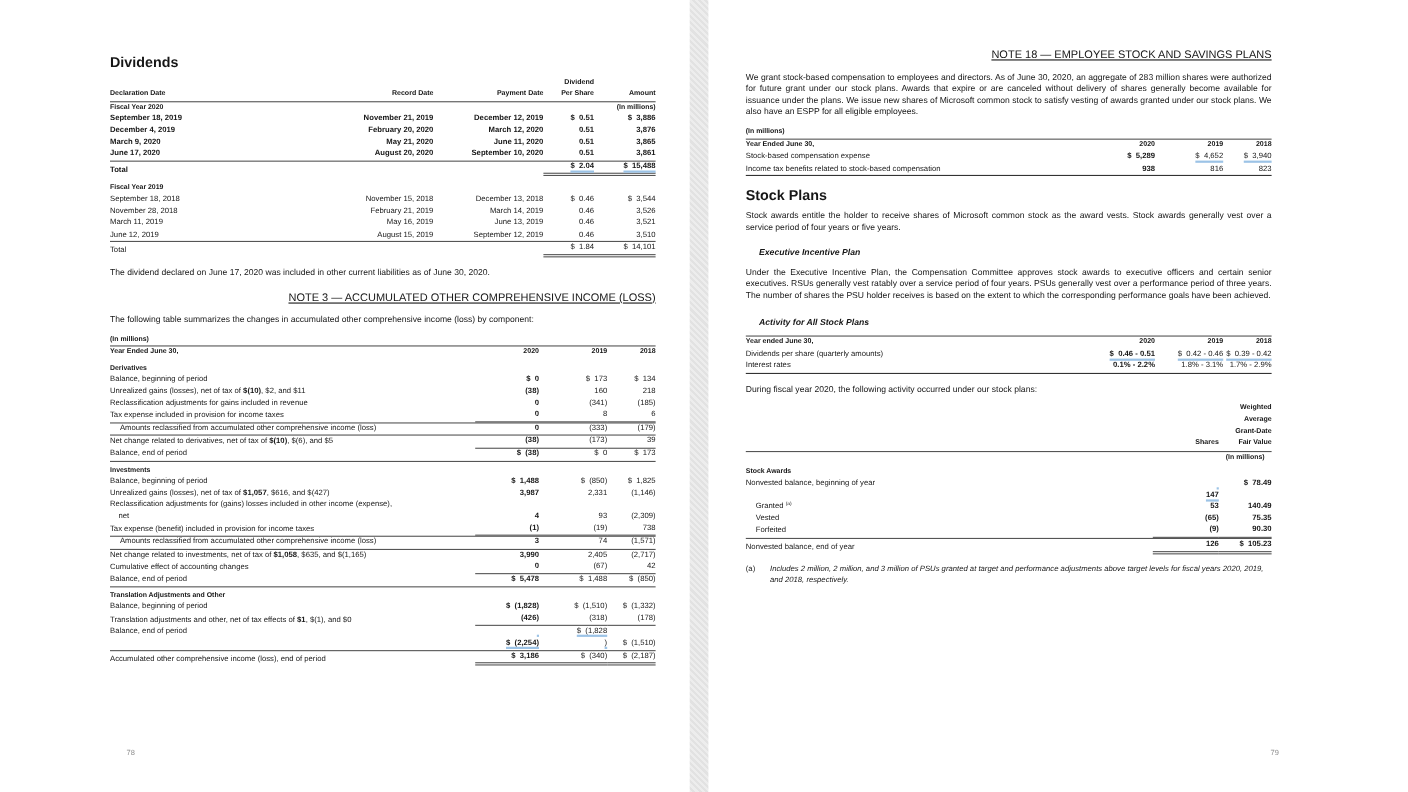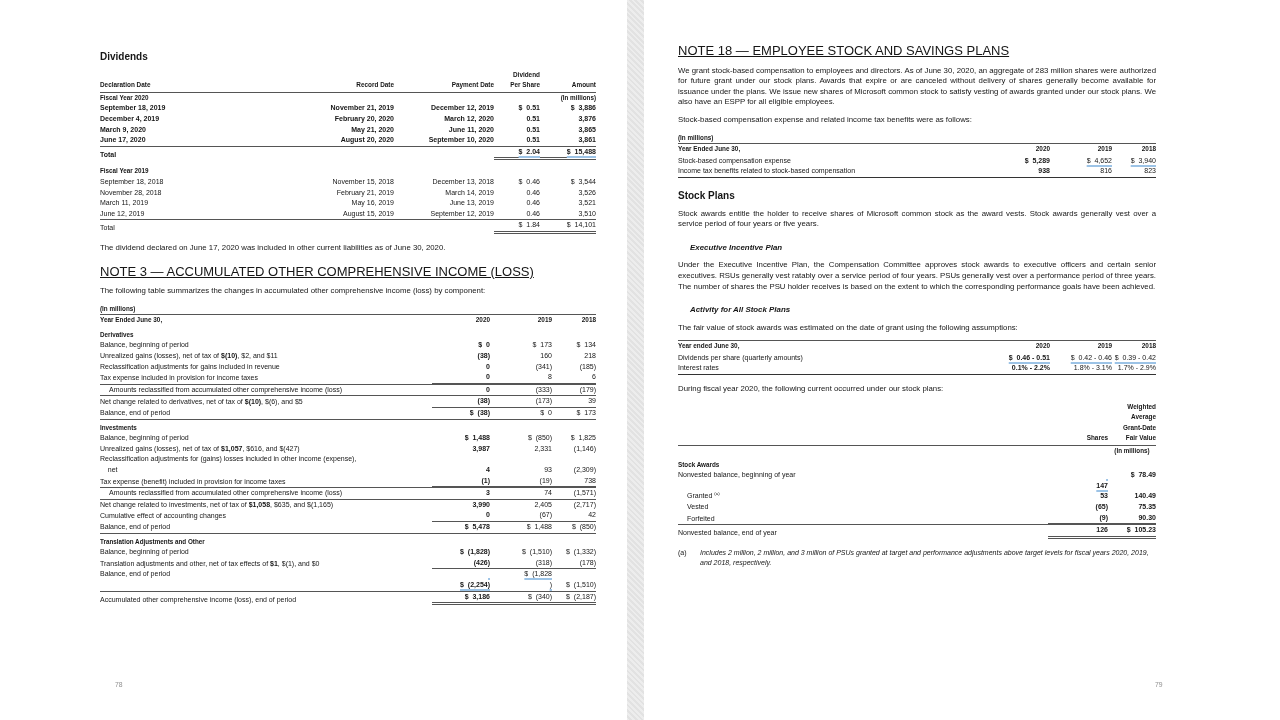--- a/index.html
+++ b/index.html
@@ -6,23 +6,23 @@
   body{width:1280px;height:720px;position:relative;overflow:hidden;
        font-family:"Liberation Sans","DejaVu Sans",sans-serif;color:#161616;}
   .canvas{position:absolute;inset:0;background:#fff;}
   .gutter{position:absolute;left:627px;top:0;width:17px;height:720px;
           background:repeating-linear-gradient(45deg,#ededed 0 2px,#e2e2e2 2px 4px);}
   .page{position:absolute;font-size:7.8px;line-height:10.6px;}
   .leftp{left:100px;top:52px;width:496px;}
   .rightp{left:678px;top:46px;width:478px;}
   .rightp p{text-align:justify;text-align-last:left;}
   p{margin:7px 0;}
-  .h-bold{font-weight:bold;font-size:10px;margin:13px 0 7px;}
+  .h-bold{font-weight:bold;font-size:13px;margin:13px 0 7px;}
   .h-bi{font-weight:bold;font-style:italic;font-size:7.9px;margin:13px 12px 7px;}
-  .note-head{text-align:left;text-decoration:underline;font-size:13px;margin:13px 0 9px;}
+  .note-head{text-align:right;text-decoration:underline;font-size:10px;margin:13px 0 9px;}
   .first{margin-top:0;}
   
   .tbl{font-size:7px;margin:6px 0 9px;}
   .t-row{display:flex;align-items:flex-end;line-height:10.6px;}
   .wrapA{align-items:flex-start;}
   .cl{flex:1;white-space:pre-wrap;}
   .cn{text-align:right;white-space:pre-wrap;}
   .div-t .c1{width:148px}.div-t .c2{width:100px}.div-t .c3{width:46px}.div-t .c4{width:56px}
   .fin-t .c1{width:58px}.fin-t .c2{width:62px}.fin-t .c3{width:44px}
   .aw-t .c1{width:60px}.aw-t .c2{width:48px}
@@ -304,21 +304,20 @@
           <span class="cn c1 has">$  3,186</span>
           <span class="cn c2 has">$  (340)</span>
           <span class="cn c3 has">$  (2,187)</span>
         </div>
       </div>
   </div>
 
   <div class="page rightp">
     <div class="note-head first">NOTE 18 — EMPLOYEE STOCK AND SAVINGS PLANS</div>
     <p>We grant stock-based compensation to employees and directors. As of June 30, 2020, an aggregate of 283 million shares were authorized for future grant under our stock plans. Awards that expire or are canceled without delivery of shares generally become available for issuance under the plans. We issue new shares of Microsoft common stock to satisfy vesting of awards granted under our stock plans. We also have an ESPP for all eligible employees.</p>
-    <p>Stock-based compensation expense and related income tax benefits were as follows:</p>
 
     <div class="tbl fin-t">
 
     <div class="t-row inmill frule-b">
           <span class="cl has">(In millions)</span>
           <span class="cn c1"></span>
           <span class="cn c2"></span>
           <span class="cn c3"></span>
         </div>
         <div class="t-row hdr">
@@ -341,21 +340,20 @@
         </div>
       </div>
 
     <div class="h-bold">Stock Plans</div>
     <p>Stock awards entitle the holder to receive shares of Microsoft common stock as the award vests. Stock awards generally vest over a service period of four years or five years.</p>
 
     <div class="h-bi">Executive Incentive Plan</div>
     <p>Under the Executive Incentive Plan, the Compensation Committee approves stock awards to executive officers and certain senior executives. RSUs generally vest ratably over a service period of four years. PSUs generally vest over a performance period of three years. The number of shares the PSU holder receives is based on the extent to which the corresponding performance goals have been achieved.</p>
 
     <div class="h-bi">Activity for All Stock Plans</div>
-    <p>The fair value of stock awards was estimated on the date of grant using the following assumptions:</p>
 
     <div class="tbl fin-t">
 
     <div class="t-row hdr frule-t">
           <span class="cl has">Year ended June 30,</span>
           <span class="cn c1 has">2020</span>
           <span class="cn c2 has">2019</span>
           <span class="cn c3 has">2018</span>
         </div>
         <div class="t-row">
@@ -365,21 +363,21 @@
           <span class="cn c3 has xu">$  0.39 - 0.42</span>
         </div>
         <div class="t-row frule-b2">
           <span class="cl has">Interest rates</span>
           <span class="cn c1 has">0.1% - 2.2%</span>
           <span class="cn c2 has">1.8% - 3.1%</span>
           <span class="cn c3 has">1.7% - 2.9%</span>
         </div>
       </div>
 
-    <p>During fiscal year 2020, the following current occurred under our stock plans:</p>
+    <p>During fiscal year 2020, the following activity occurred under our stock plans:</p>
 
     <div class="tbl aw-t">
 
     <div class="t-row hdr frule-b">
           <span class="cl"></span>
           <span class="cn c1 has">Shares</span>
           <span class="cn c2 has">Weighted<br>Average<br>Grant-Date<br>Fair Value</span>
         </div>
         <div class="t-row inmill2">
           <span class="cl"></span>

